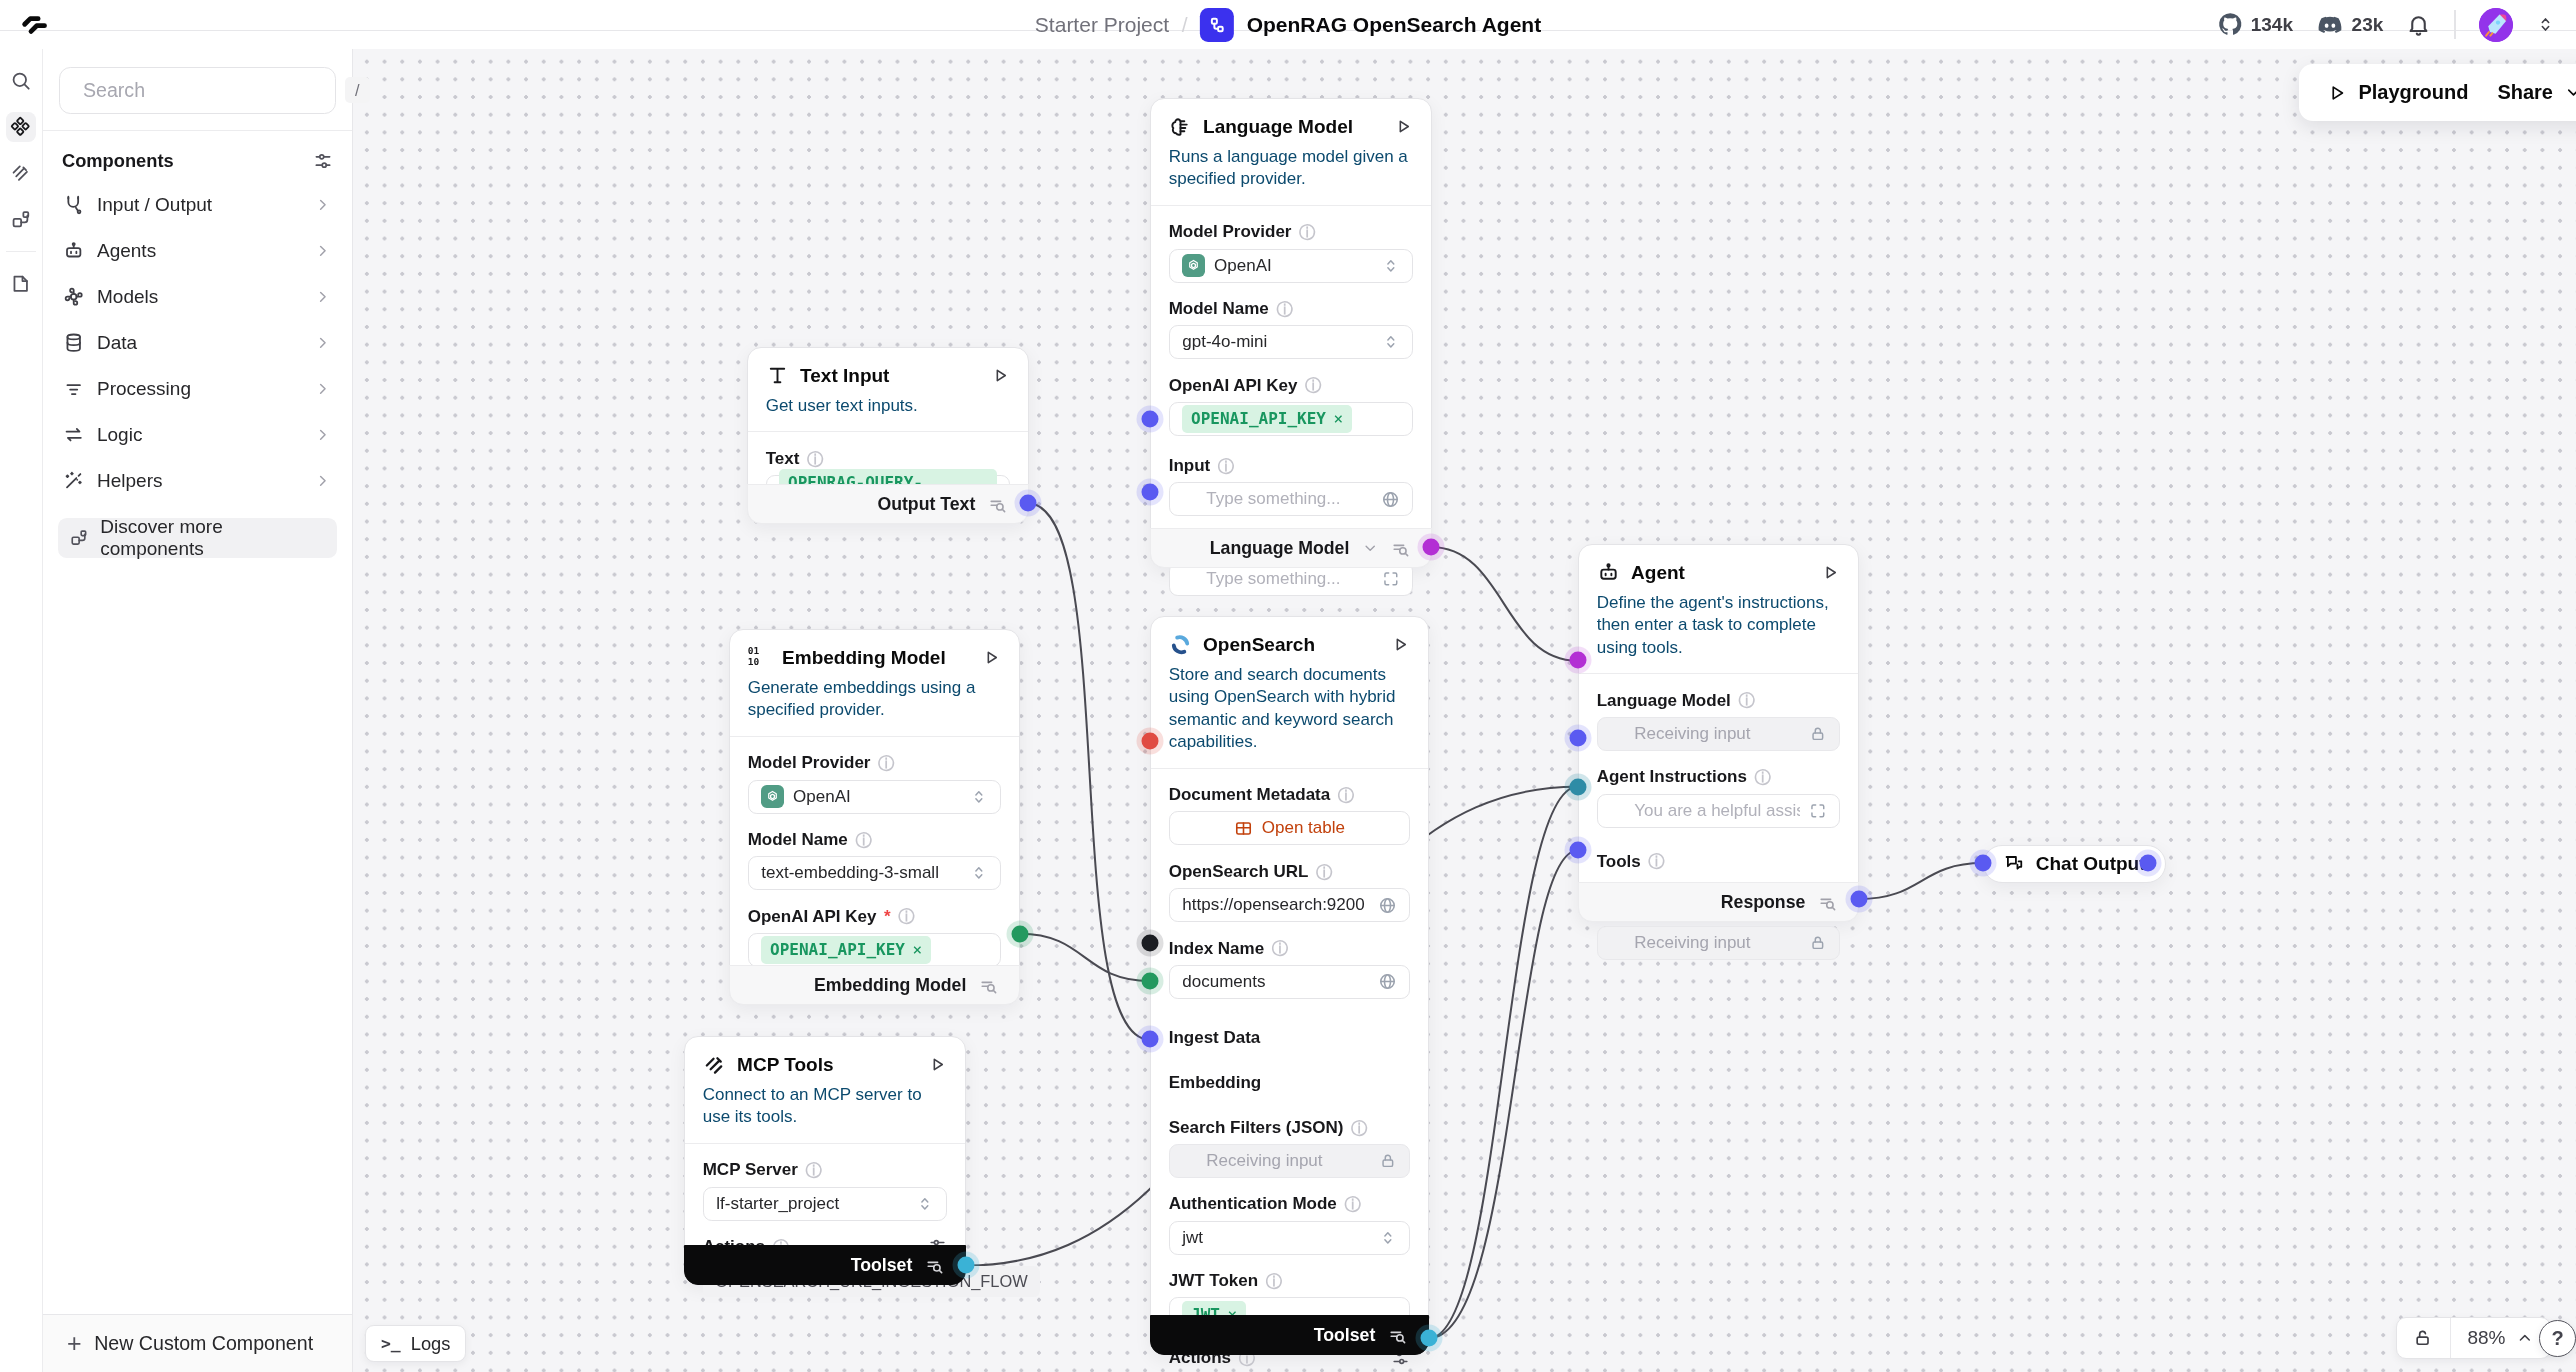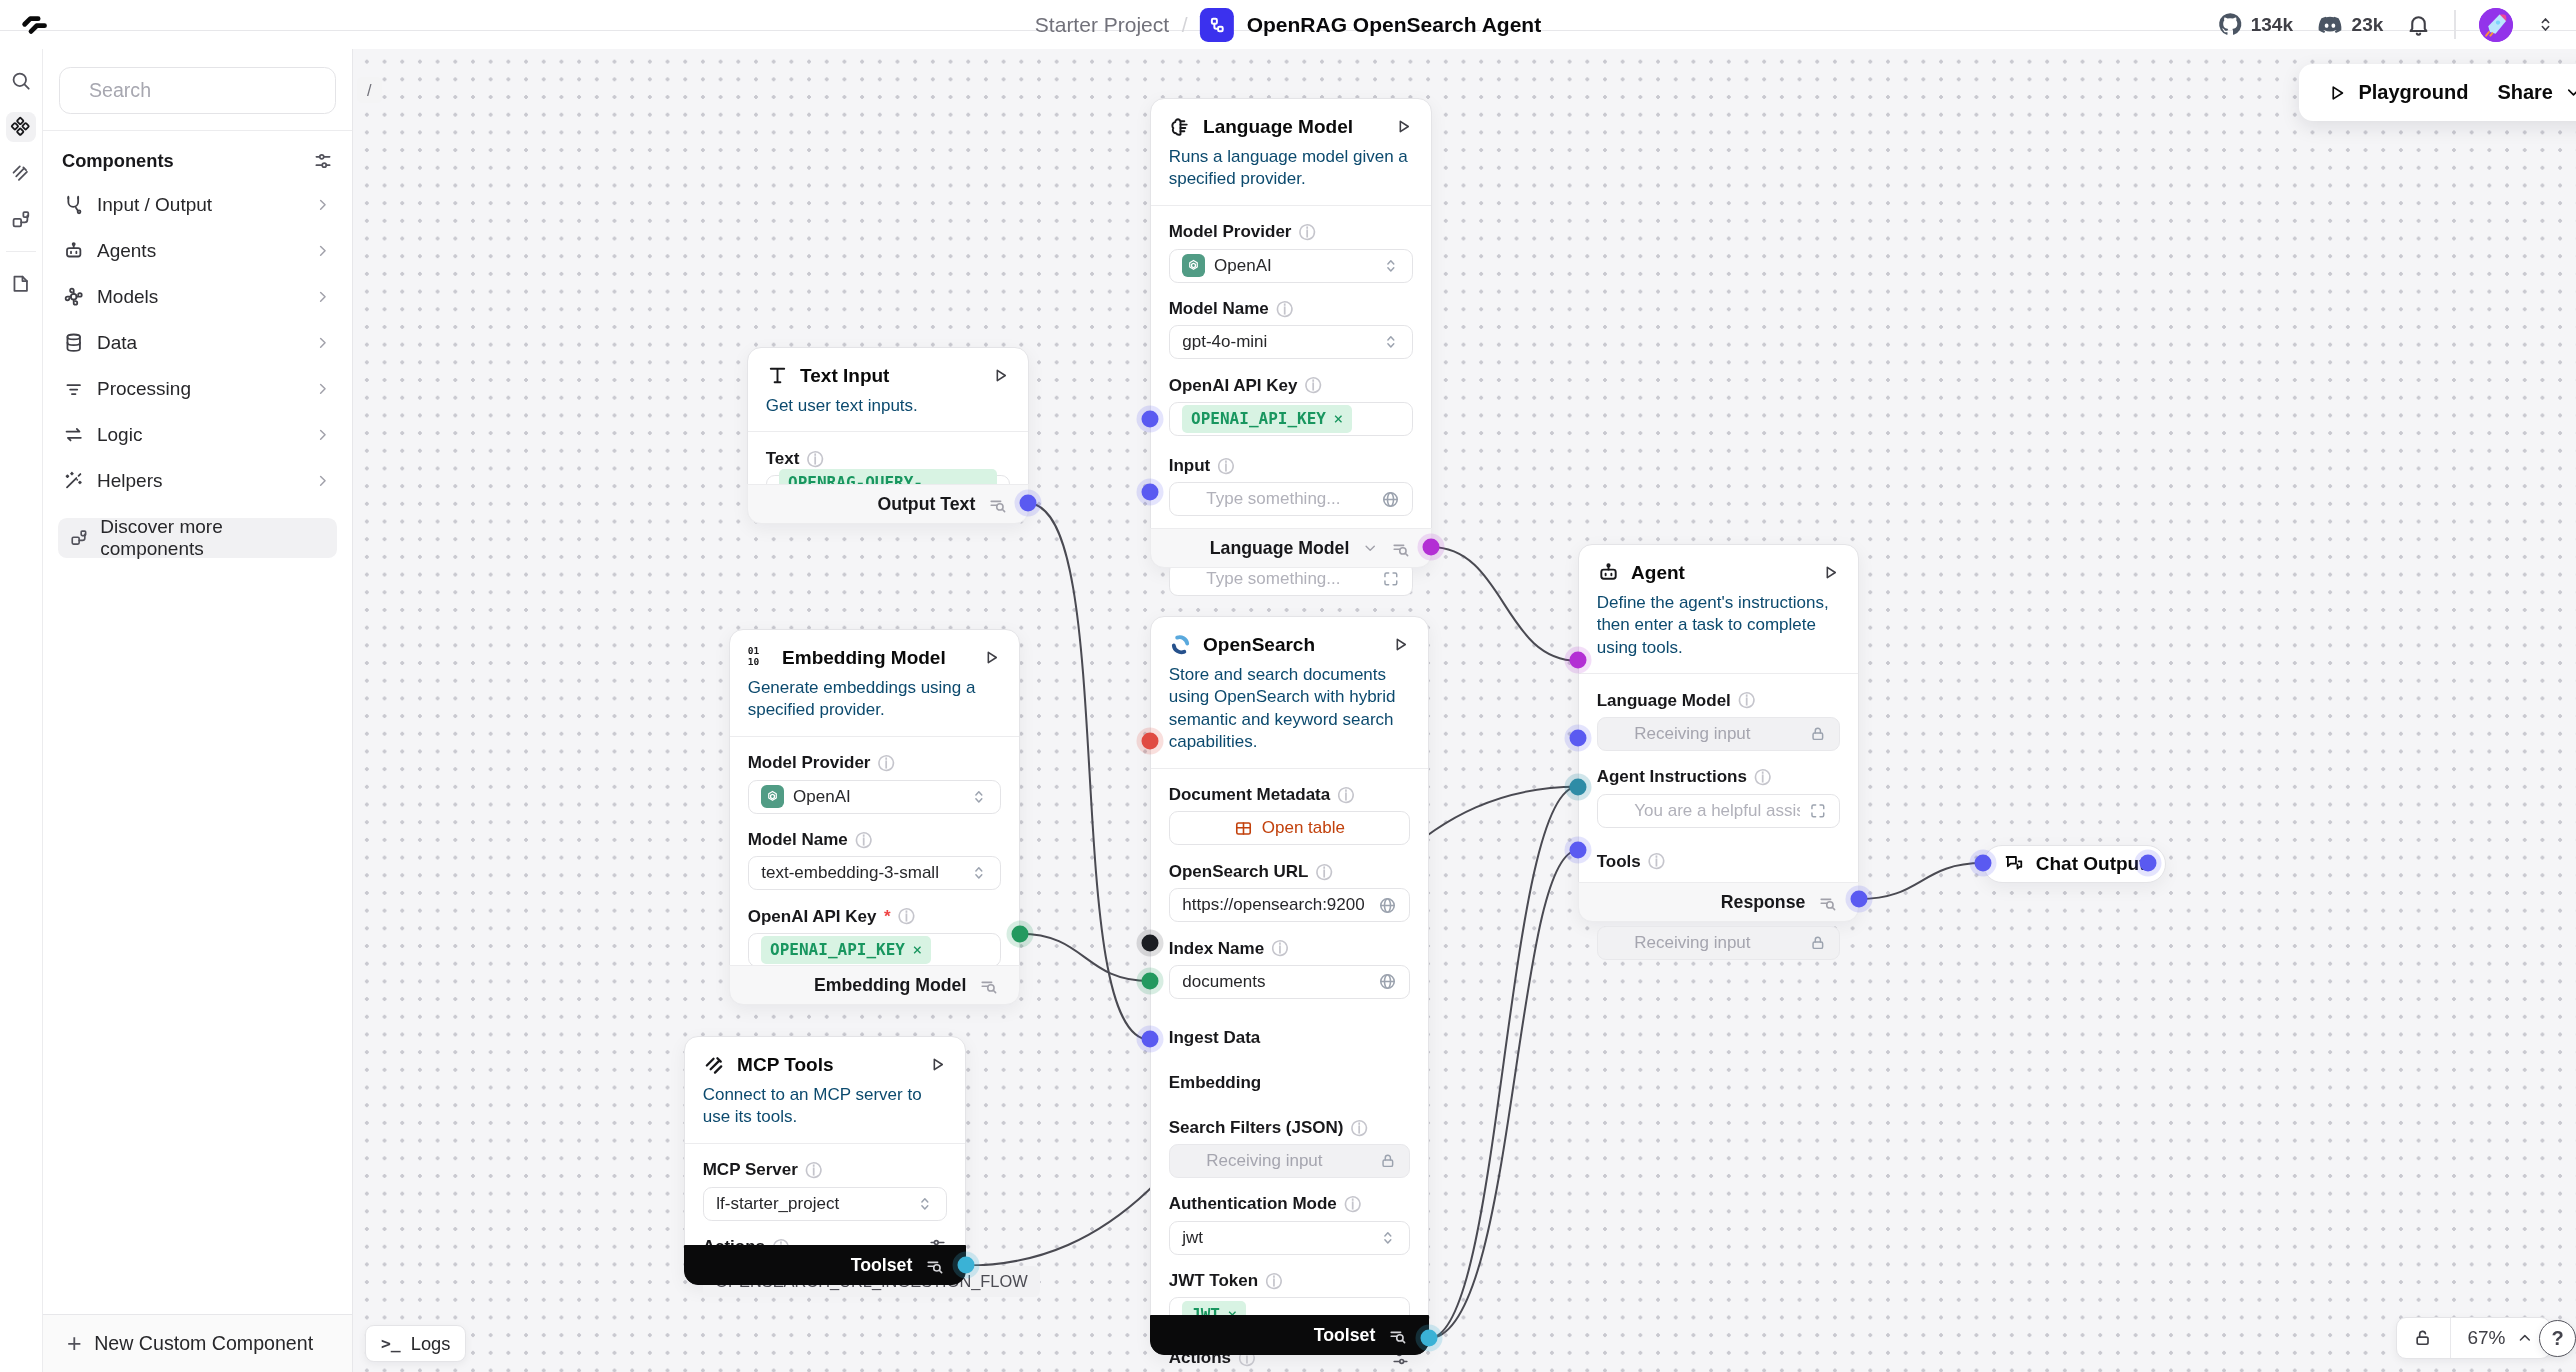--- a/index.html
+++ b/index.html
@@ -33,21 +33,21 @@
     padding-top:16.4px; gap:16.4px; color:#52525b; }
   .rail-btn { width:30px; height:30px; border-radius:7.6px; display:flex; align-items:center; justify-content:center; }
   .rail-btn.active { background:#f1f1f3; color:#18181b; }
   .rail-div { width:30px; height:0; border-top:1.3px solid #ececee; }
 
   
   .sidebar { position:absolute; left:43px; top:49px; width:310px; bottom:0; background:#fff;
     border-right:1.3px solid #e7e7ea; z-index:40; }
   .search-wrap { padding:17.7px 16.4px 16.4px; border-bottom:1.3px solid #ececee; }
   .search-box { height:47px; border:1.3px solid #e4e4e7; border-radius:11.4px; display:flex; align-items:center;
-    gap:16px; padding:0 12.6px; color:#9ca3af; }
+    gap:10px; padding:0 12.6px; color:#9ca3af; }
   .search-box input { border:none; outline:none; flex:1; font-size:19.6px; color:#18181b;
     font-family:"Liberation Sans",sans-serif; background:transparent; }
   .search-box input::placeholder { color:#a7a7b0; }
   .key-badge { background:#f4f4f5; color:#71717a; border-radius:5px; font-size:16.4px;
     padding:3.8px 10px; }
   .comp-head { display:flex; align-items:center; padding:19px 19px 6.3px; }
   .comp-title { font-size:18.3px; font-weight:700; color:#18181b; }
   .comp-head .ic-right { margin-left:auto; color:#52525b; }
   .cat-list { padding:3.8px 10px; }
   .cat-row { height:46px; display:flex; align-items:center; gap:12.6px; padding:0 10px; border-radius:7.6px;
@@ -722,21 +722,21 @@
   <span class="zseg">
     <svg class="ic" width="20" height="20" viewBox="0 0 24 24">
         <g class="stk">
           <rect x="5" y="11" width="13" height="8.5" rx="2"></rect>
           <path d="M8 11V7.5a3.5 3.5 0 016.9-.8"></path>
         </g>
       </svg>
   </span>
   <span class="zdiv"></span>
   <span class="zseg">
-    <span>67%</span>
+    <span>88%</span>
     <svg class="ic" width="17.7" height="17.7" viewBox="0 0 24 24">
         <path class="stk" d="M6 15l6-6 6 6"></path>
       </svg>
   </span>
 </div>
 <div class="helpbtn">?</div>
 
 <div class="header">
   <svg class="logo ic" viewBox="0 0 24 24">
     <g fill="none" stroke="#0a0a0a" stroke-width="3.4" stroke-linecap="round" stroke-linejoin="round">

